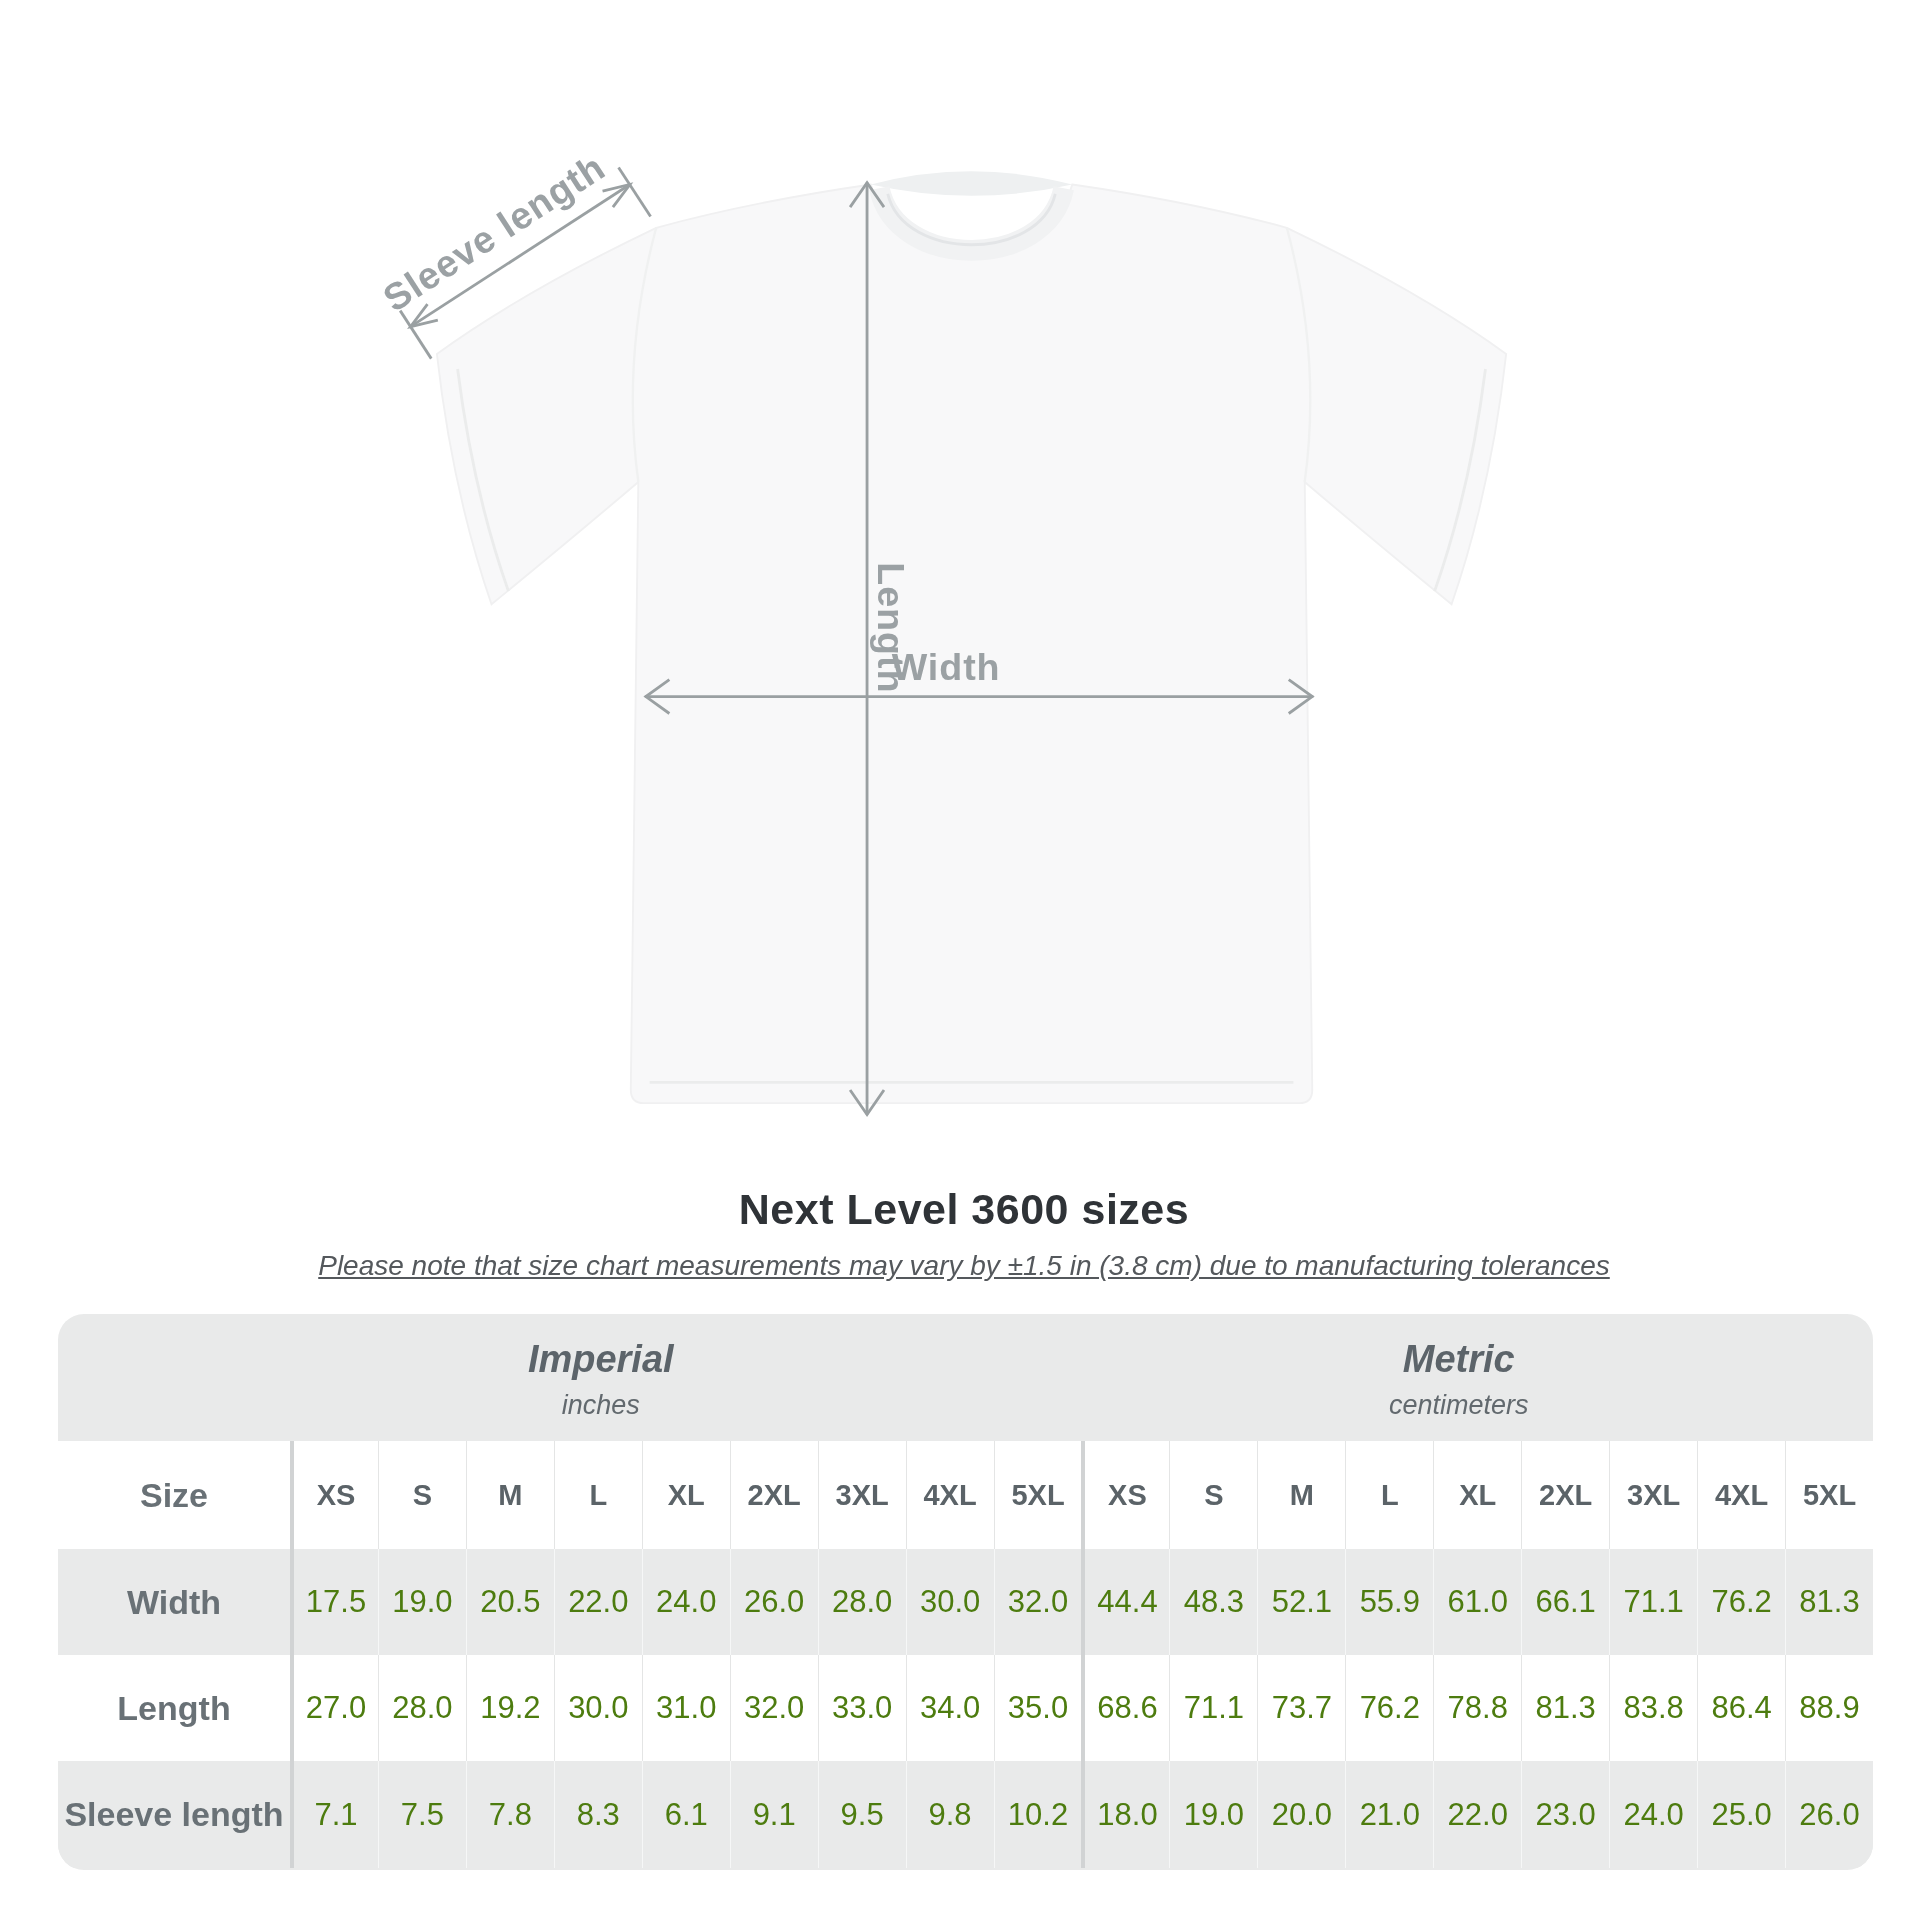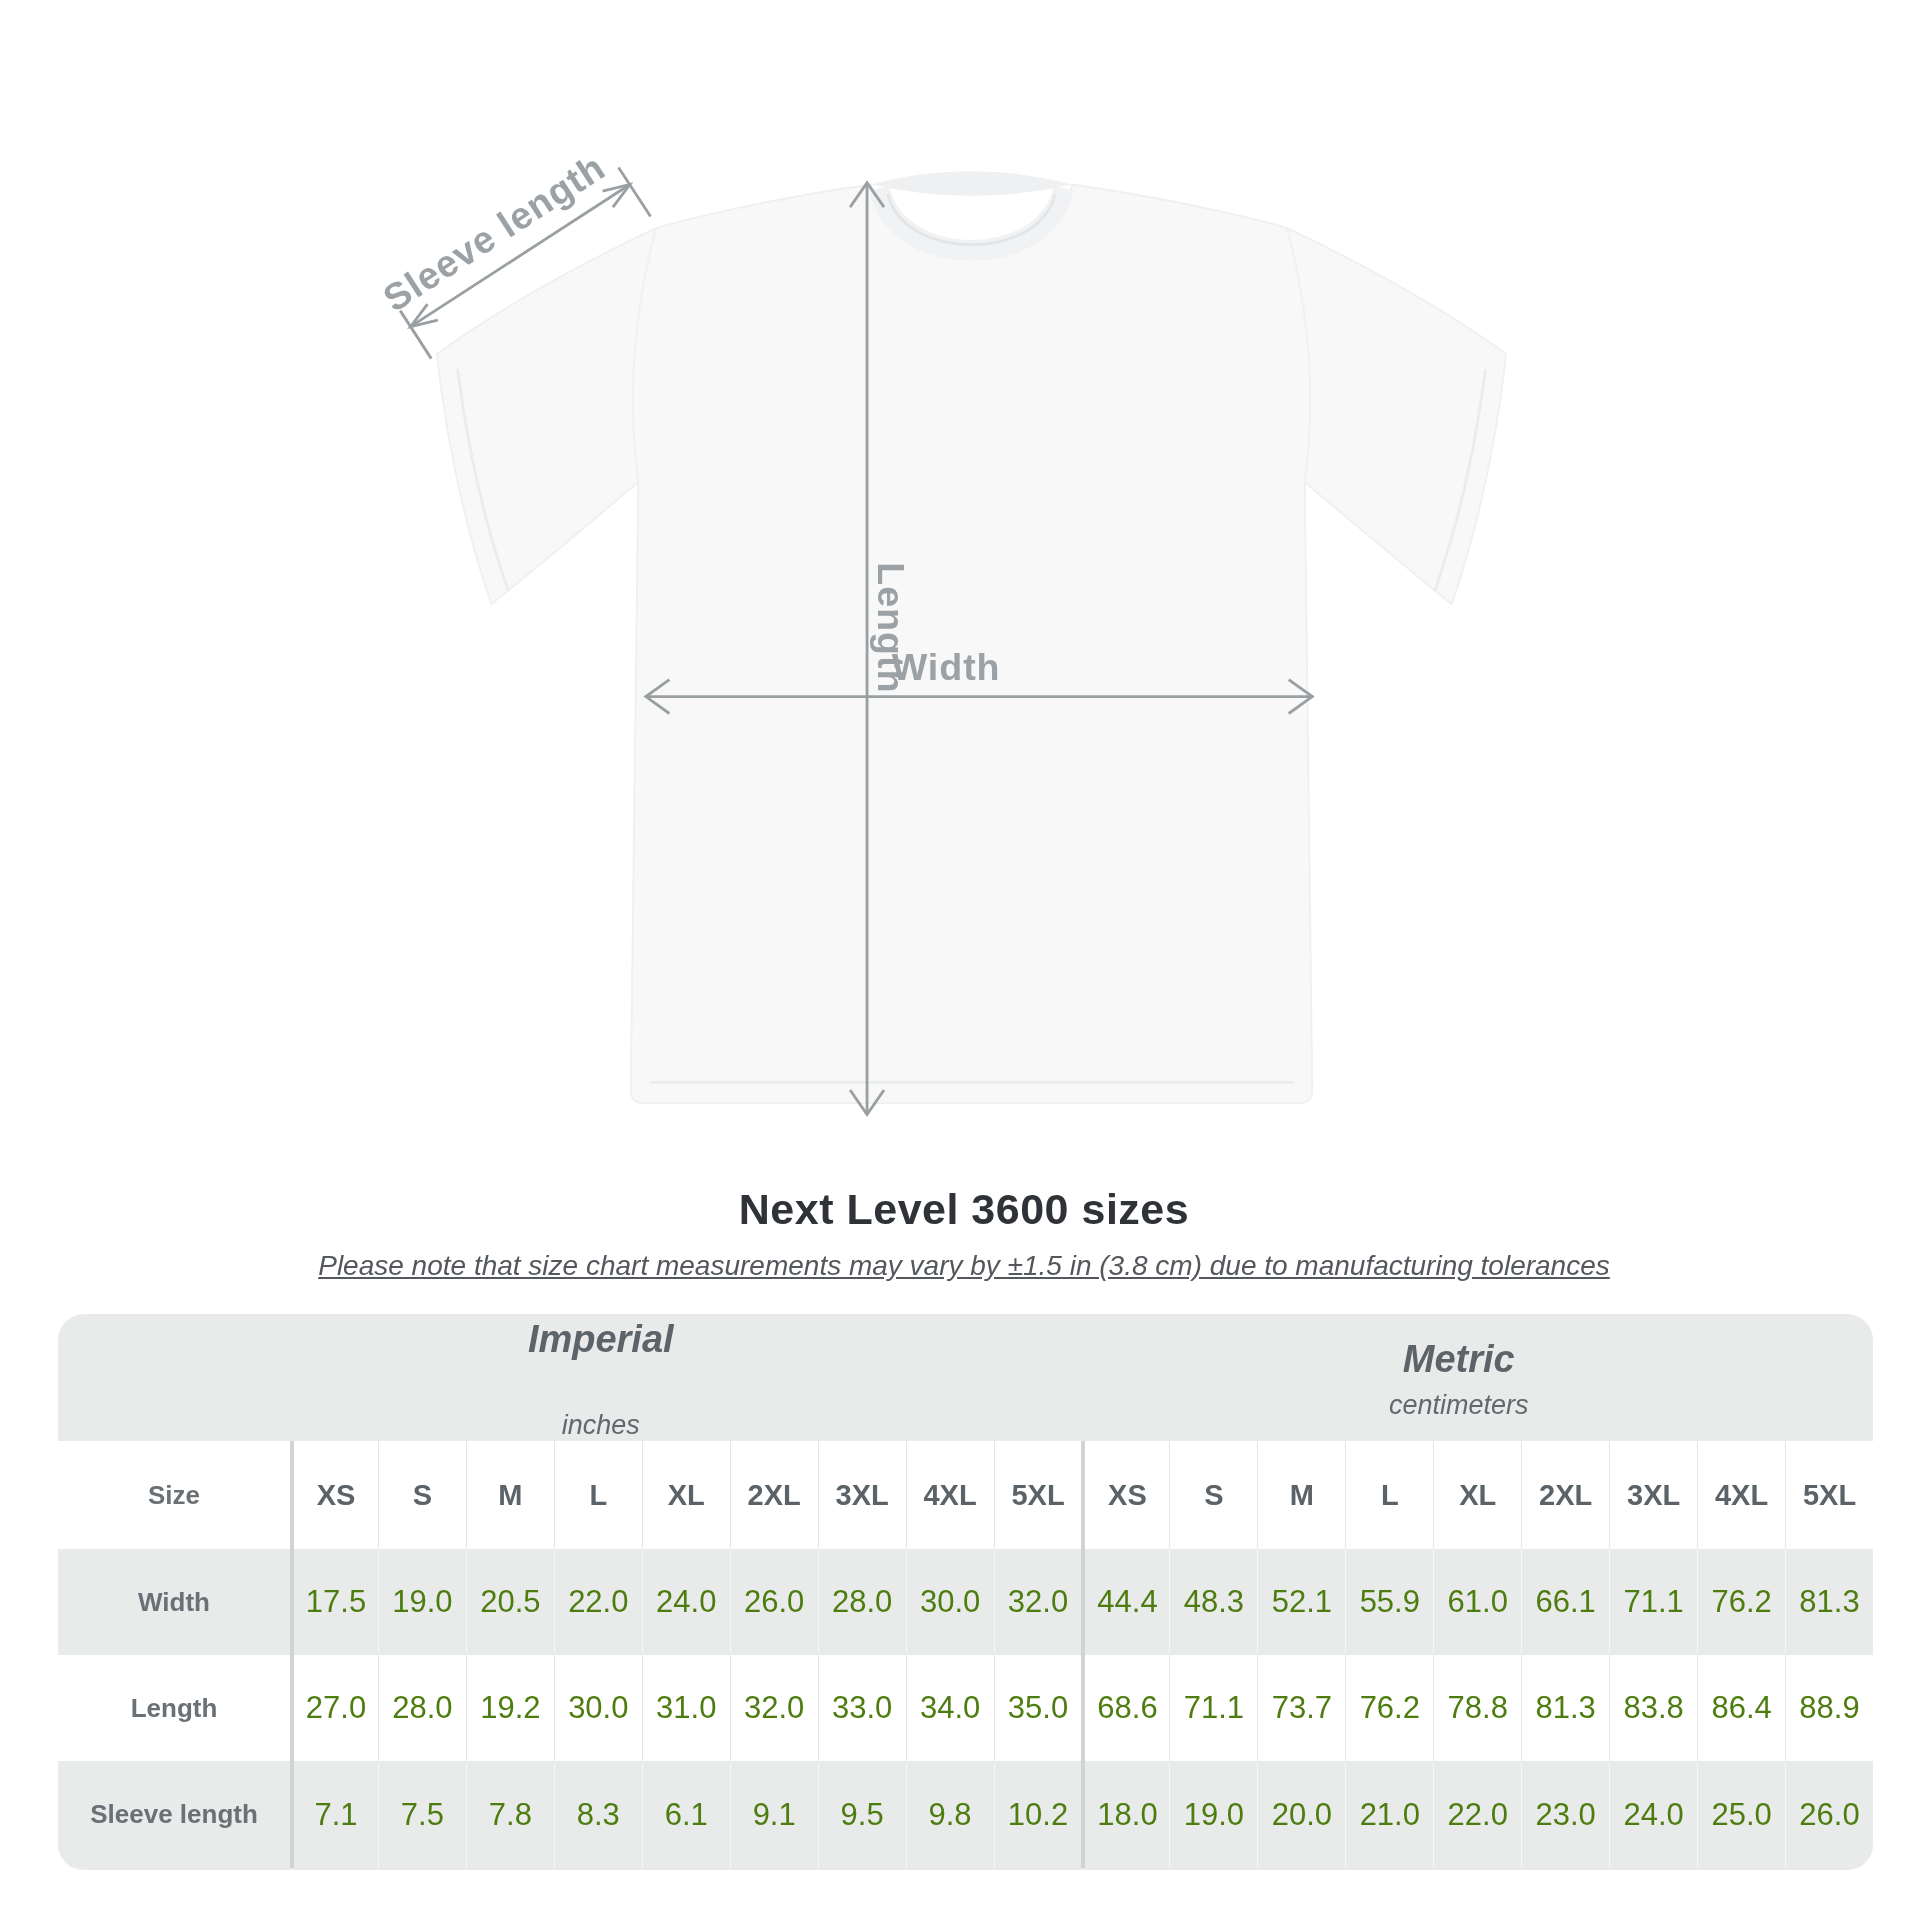--- a/index.html
+++ b/index.html
@@ -25,30 +25,30 @@
   }
   #size-grid{
     width:100%;height:100%;display:grid;
     grid-template-columns:232px repeat(18,1fr);
     grid-template-rows:127px 108px 106px 106px 107px;
   }
   .hdr{
     grid-row:1;display:flex;flex-direction:column;align-items:center;
     justify-content:center;gap:9.4px;padding-top:3.8px;
   }
-  #hdr-imperial{grid-column:1 / 11;padding-left:62px;justify-content:space-between;}
+  #hdr-imperial{grid-column:1 / 11;padding-left:62px;}
   #hdr-metric{grid-column:11 / 20;padding-right:37px;}
   .hdr-name{font-size:38px;font-weight:bold;font-style:italic;color:#5c646a;}
   .hdr-unit{font-size:27px;font-style:italic;color:#62696e;}
   .cell{display:flex;align-items:center;justify-content:center;}
   .row-white{background:#ffffff;}
   .row-gray{background:#e9eaea;}
   .val{font-size:31px;color:#4d7c0f;}
   .size-head{font-size:29px;font-weight:bold;color:#5b6368;}
-  .cell.label{font-size:26px;font-weight:bold;color:#697176;}
+  .cell.label{font-size:34px;font-weight:bold;color:#697176;}
   .sep-thin{border-left:1.9px solid #e4e5e5;}
   .row-gray.sep-thin{border-left:1.9px solid #f6f7f7;}
   .sep-thick{border-left:4.7px solid #d1d3d4;}
   .row-gray.sep-thick{border-left:4.7px solid #d1d3d4;}
   
   .measure-label{
     font-family:"Liberation Sans","DejaVu Sans",sans-serif;
     font-size:40px;font-weight:bold;fill:#9ba1a4;letter-spacing:1px;
   }
 </style>

